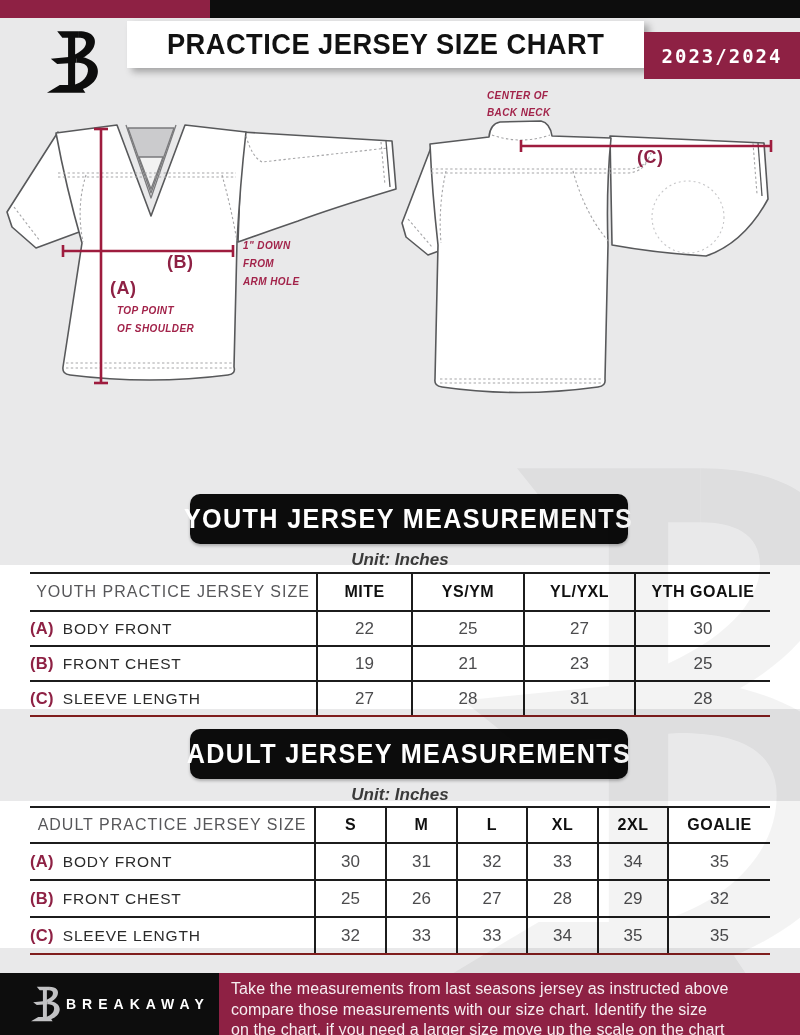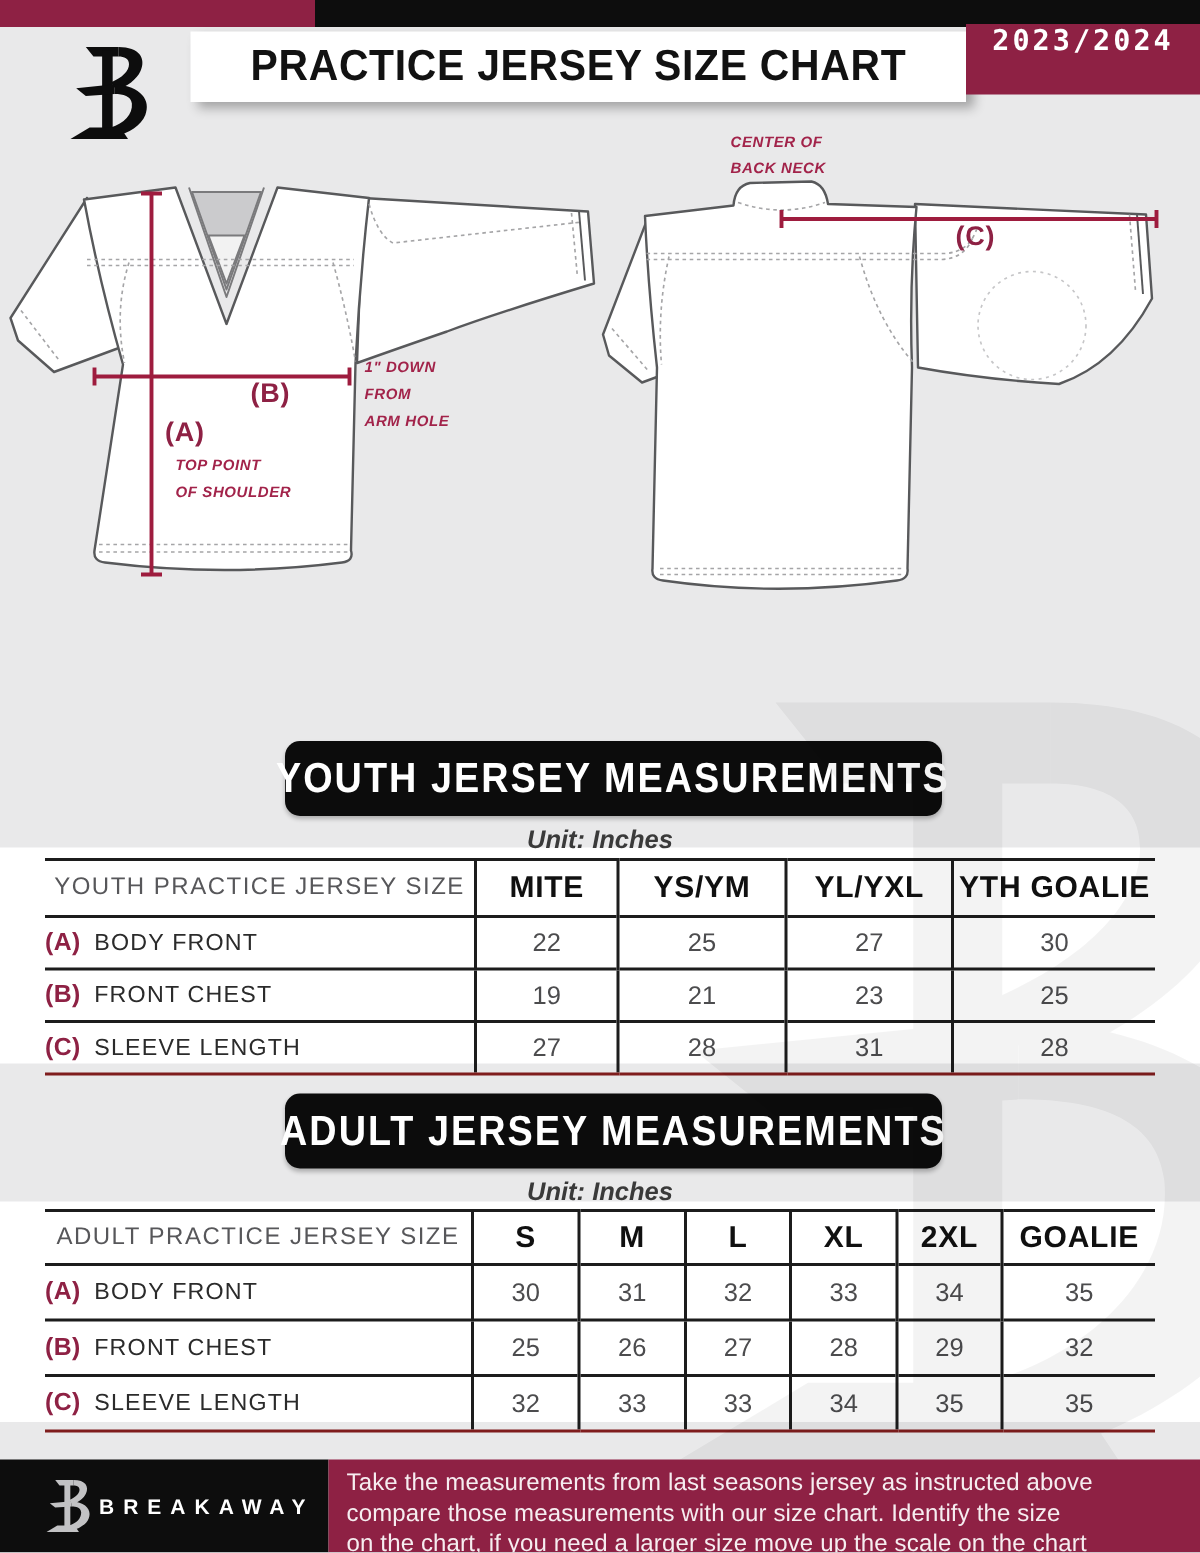--- a/index.html
+++ b/index.html
@@ -9,22 +9,22 @@
 
   
   .strip-maroon{left:0;top:0;width:210px;height:18px;background:#8e2144;}
   .strip-black{left:210px;top:0;width:590px;height:18px;background:#0d0d0d;}
 
   
   .title-box{left:127px;top:21px;width:517px;height:47px;background:#ffffff;
              box-shadow:5px 4px 7px rgba(0,0,0,.3);display:flex;align-items:center;justify-content:center;}
   .title-text{font-size:29px;font-weight:800;color:#121212;letter-spacing:.5px;
               transform:scaleX(.94);white-space:nowrap;}
-  .season-box{left:644px;top:16px;width:156px;height:47px;background:#8e2144;
-              display:flex;justify-content:center;}
+  .season-box{left:644px;top:32px;width:156px;height:47px;background:#8e2144;
+              display:flex;align-items:center;justify-content:center;}
   .season-text{font-family:"DejaVu Sans Mono", monospace;font-size:19px;font-weight:bold;
                color:#fff;letter-spacing:2px;white-space:nowrap;}
 
   
   .ann-key{position:absolute;color:#8e2144;font-weight:800;font-size:18px;letter-spacing:.5px;}
   .ann-cap{position:absolute;color:#a2234a;font-style:italic;font-weight:600;font-size:10px;
            letter-spacing:.4px;line-height:18px;white-space:nowrap;}
 
   
   .banner{left:0;top:424px;width:800px;height:58px;background:#8e2144;color:#fbf4f6;
@@ -40,21 +40,21 @@
   .section-title{color:#fff;font-weight:700;font-size:28px;letter-spacing:1.5px;
                  transform:scaleX(.9);white-space:nowrap;}
   .unit{left:0;width:800px;text-align:center;font-style:italic;font-weight:600;
         font-size:17px;color:#3a3a3a;}
 
   
   table.size{position:absolute;left:30px;width:740px;border-collapse:collapse;table-layout:fixed;}
   table.size td,table.size th{border-top:2px solid #1c1c1c;padding:0;vertical-align:middle;}
   table.size tr:last-child td{border-bottom:2px solid #7f1d1d;}
   table.size .vline{border-left:2px solid #1c1c1c;}
-  th.size-col{font-weight:700;font-size:20px;color:#101010;letter-spacing:.5px;text-align:center;}
+  th.size-col{font-weight:700;font-size:16px;color:#101010;letter-spacing:.5px;text-align:center;}
   th.label-col{font-weight:400;font-size:16px;color:#57575a;letter-spacing:1px;text-align:center;}
   td.row-label{text-align:left;padding-left:42px;white-space:nowrap;}
   td.row-label .key{color:#8e2144;font-weight:800;font-size:16.5px;letter-spacing:.3px;}
   td.row-label .lbl{color:#2b2b2b;font-weight:500;font-size:15.5px;letter-spacing:.8px;margin-left:9px;}
   td.val{text-align:center;font-size:17px;color:#4c4c4e;}
   .yt th{height:36px;} .yt td{height:33px;}
   .ad th{height:34px;} .ad td{height:35px;}
 
   
   .footer-black{left:0;top:973px;width:219px;height:62px;background:#0d0d0d;}

